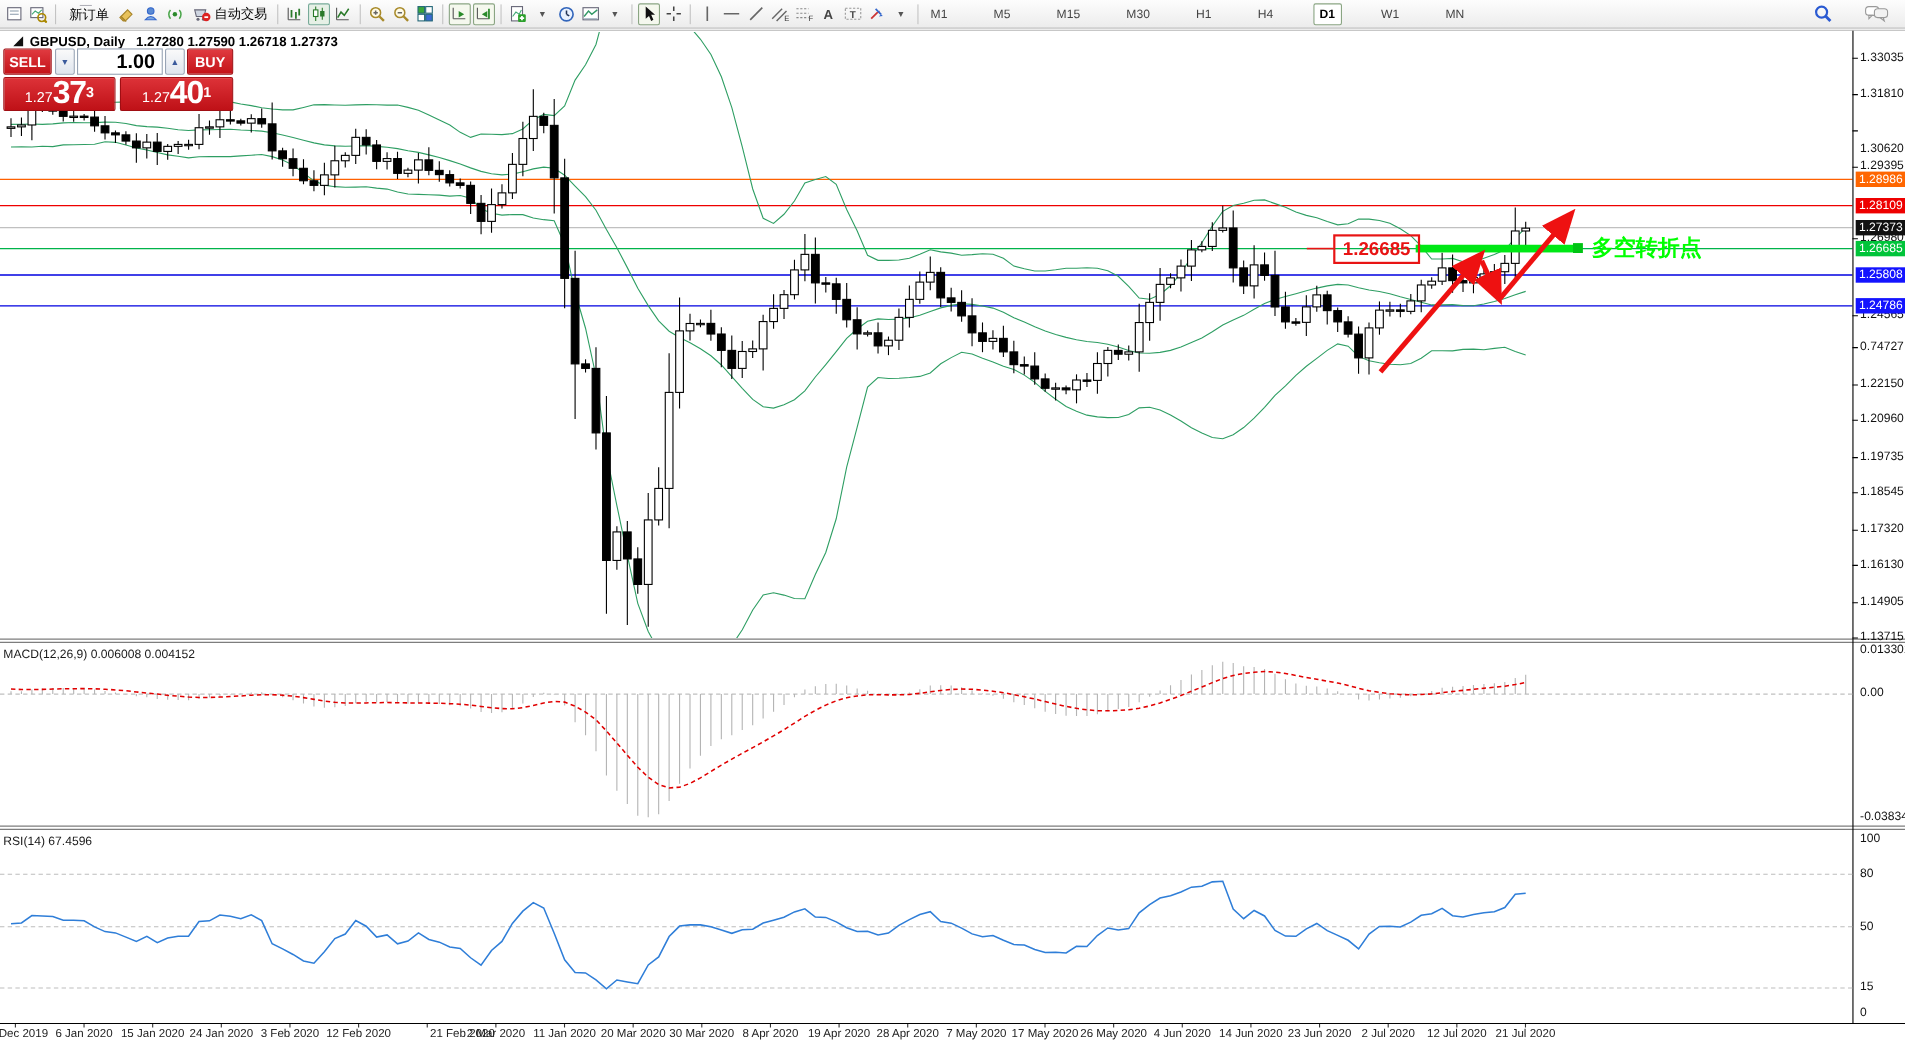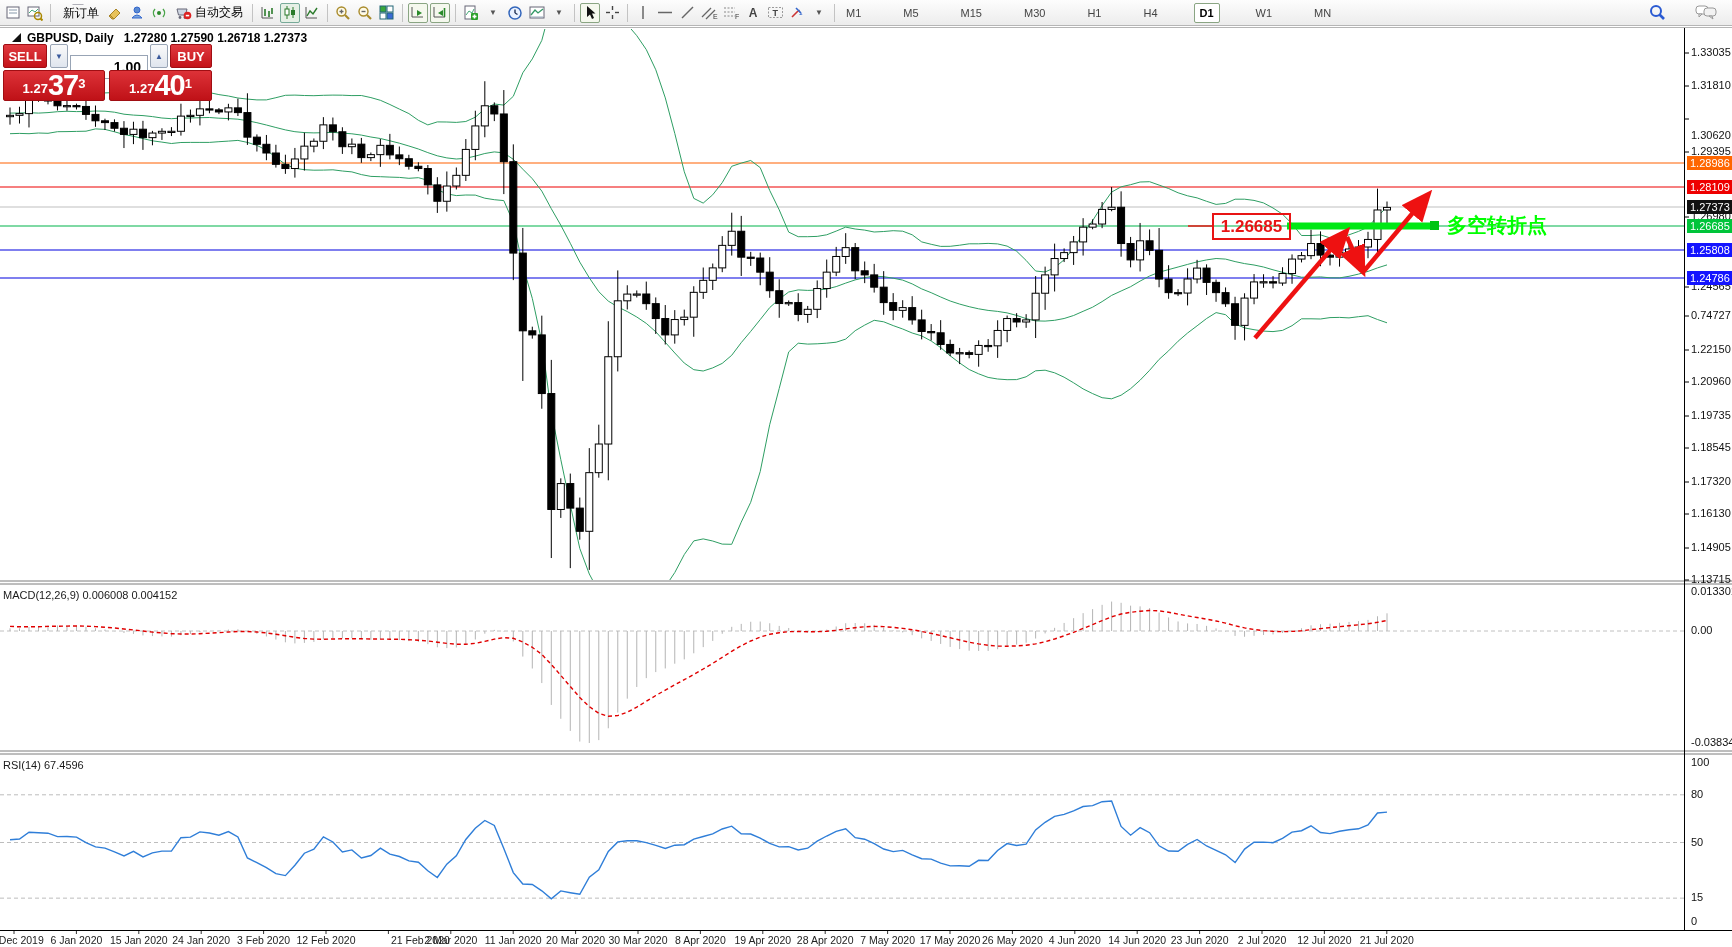--- a/index.html
+++ b/index.html
@@ -31,22 +31,22 @@
   #tradepanel .btn{background:linear-gradient(#e03a40,#c41319);color:#fff;font-weight:bold;
         font-size:13px;display:flex;align-items:center;justify-content:center;
         border:1px solid #a00e13;border-radius:2px;box-sizing:border-box;}
   #tradepanel .bigbox{background:linear-gradient(#dd3238,#bf1117);color:#fff;
         border:1px solid #a00e13;border-radius:2px;box-sizing:border-box;
         display:flex;align-items:flex-end;justify-content:center;padding-bottom:1px;}
   #tradepanel .spin{background:linear-gradient(#fafafa,#dfe5ee);border:1px solid #98a4b5;
         color:#3a5a9c;font-size:8px;display:flex;align-items:center;justify-content:center;
         box-sizing:border-box;border-radius:2px;}
   #tradepanel .vol{background:#fff;border:1px solid #98a4b5;box-sizing:border-box;
-        font-size:14px;font-weight:600;text-align:right;padding:0 6px 0 0;font-family:"Liberation Sans",sans-serif;margin-top:11px;}
-  .pp{font-size:13px;font-weight:bold;line-height:20px;}
+        font-size:18px;font-weight:600;text-align:right;padding:0 6px 0 0;font-family:"Liberation Sans",sans-serif;}
+  .pp{font-size:13px;font-weight:normal;line-height:20px;}
   .pbig{font-size:29px;font-weight:bold;line-height:27px;letter-spacing:-1px;}
   .psup{font-size:13px;font-weight:bold;line-height:30px;vertical-align:top;}
   .lvl{border:2px solid #e81414;color:#e81414;font-size:17px;font-weight:bold;
        text-align:center;background:rgba(255,255,255,.0);}
   .cn{font-size:20px;font-weight:bold;color:#00ff00;font-family:Liberation Serif, serif;white-space:nowrap;}
 </style>
 </head>
 <body>
 
 <div id="stage">

